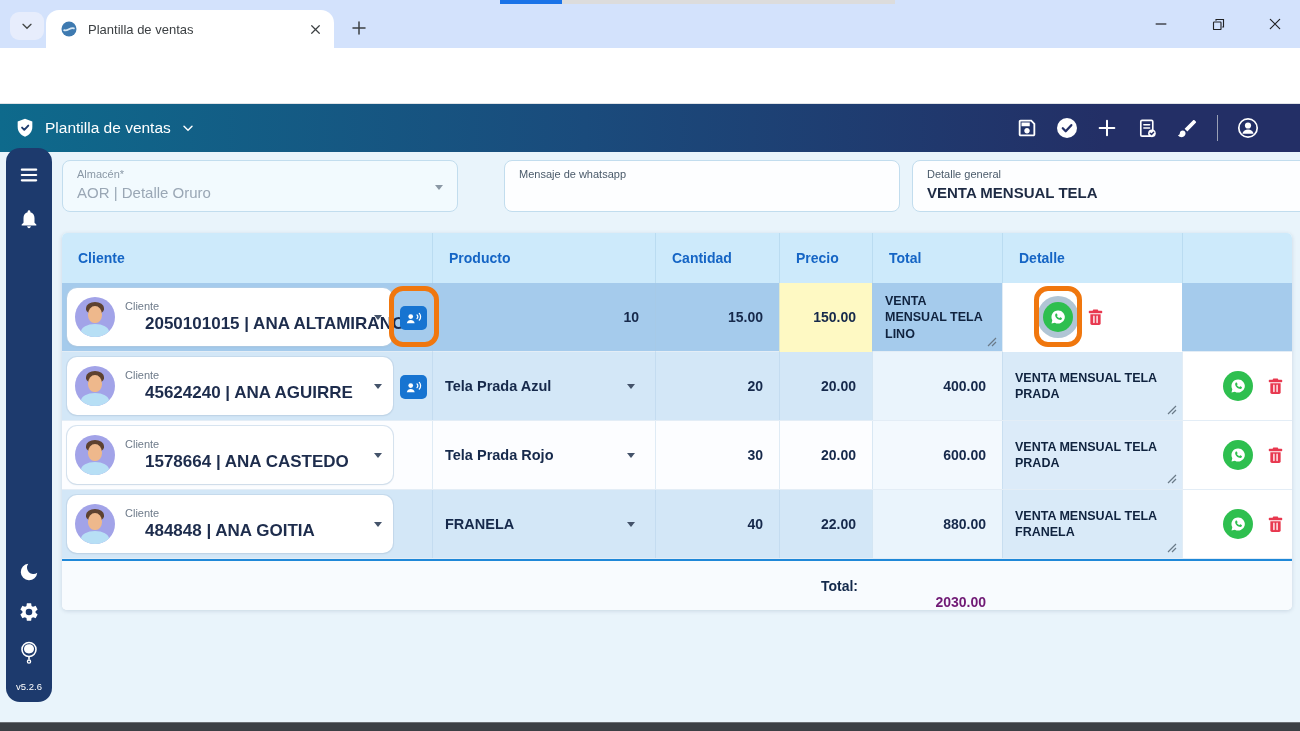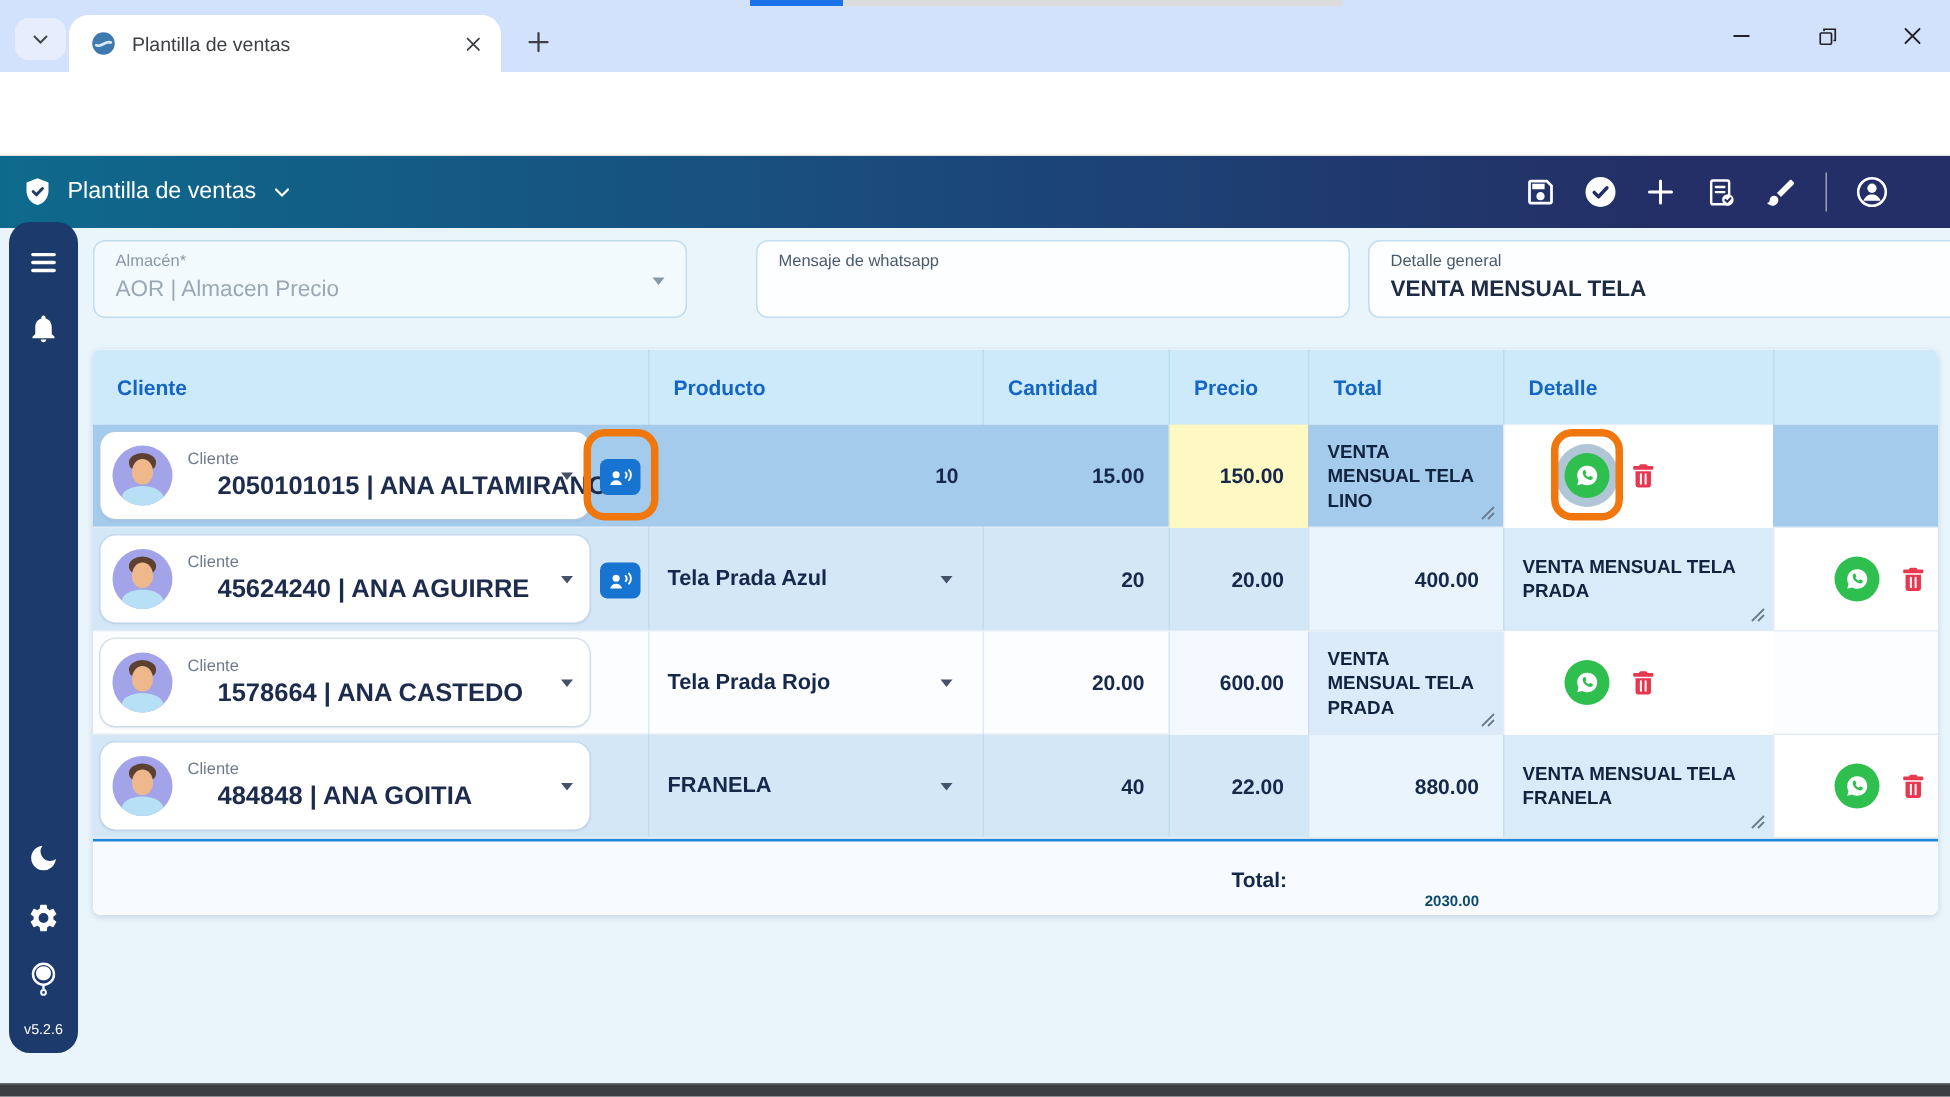--- a/index.html
+++ b/index.html
@@ -99,21 +99,21 @@
   .wa-btn { width:30px; height:30px; border-radius:50%; background:#2ebf4f; display:flex; align-items:center; justify-content:center; cursor:pointer; }
   .selected .wa-btn { box-shadow:0 0 0 6px #b0c5d5; }
   .trash-btn { width:24px; height:24px; display:flex; align-items:center; justify-content:center; cursor:pointer; }
 
   .ann { position:absolute; border:5px solid #f0770e; border-radius:14px; pointer-events:none; z-index:4; }
   .ann-contact { left:327px; top:3px; width:50px; height:61px; }
   .ann-wa { left:31px; top:3px; width:48px; height:61px; }
 
   .tfoot { display:grid; grid-template-columns:var(--cols); height:51px; background:#f8fbfe; border-top:2px solid #1f88d8; }
   .tf-label { grid-column:4; display:flex; align-items:center; justify-content:flex-end; padding-right:14px; font-weight:700; font-size:14px; color:#13294b; }
-  .tf-value { grid-column:5; display:flex; align-items:center; justify-content:flex-end; padding-right:16px; font-weight:700; font-size:10px; color:#0c4a6e;margin-top:32px; }
+  .tf-value { grid-column:5; display:flex; align-items:center; justify-content:flex-end; padding-right:16px; font-weight:700; font-size:14px; color:#701a75;margin-top:32px; }
 
   .bottom-strip { position:absolute; left:0; bottom:0; width:100%; height:9px; background:#3b3f44; border-top:1px solid #6b6f74; }
 </style>
 </head>
 <body>
 
 <div id="screen">
 
   <div class="strip-blue"></div>
   <div class="strip-gray"></div>
@@ -292,21 +292,21 @@
             <path d="M12 18v2.4" stroke="#fff" stroke-width="1.6"></path>
             <circle cx="12" cy="22.6" r="1.6" fill="none" stroke="#fff" stroke-width="1.3"></circle>
           </svg>
       </div>
       <div class="sb-version">v5.2.6</div>
     </div>
   </div>
 
   <div class="field f-almacen">
     <div class="fld-label">Almacén*</div>
-    <div class="fld-value">AOR | Almacen Precio</div>
+    <div class="fld-value">AOR | Detalle Oruro</div>
     <div class="caret gray"></div>
   </div>
   <div class="field f-whatsapp">
     <div class="fld-label">Mensaje de whatsapp</div>
   </div>
   <div class="field f-detalle">
     <div class="fld-label">Detalle general</div>
     <div class="fld-value">VENTA MENSUAL TELA</div>
   </div>
 
@@ -437,20 +437,21 @@
           <div class="cl-value">1578664 | ANA CASTEDO</div>
         </div>
         <div class="caret"></div>
       </div>
 
     </div>
     <div class="cell cell-producto">
       <span>Tela Prada Rojo</span>
       <span class="caret"></span>
     </div>
+    <div class="cell cell-num">30</div>
     <div class="cell cell-num">20.00</div>
     <div class="cell cell-num cell-total">600.00</div>
     <div class="cell cell-detalle">
       <span>VENTA MENSUAL TELA PRADA</span>
       <svg class="resize-handle" width="10" height="10" viewBox="0 0 10 10">
               <path d="M9 1L1 9M9 5L5 9" stroke="#6a7a88" stroke-width="1.2" fill="none"></path>
             </svg>
     </div>
     <div class="cell cell-actions">
       <div class="wa-btn">

